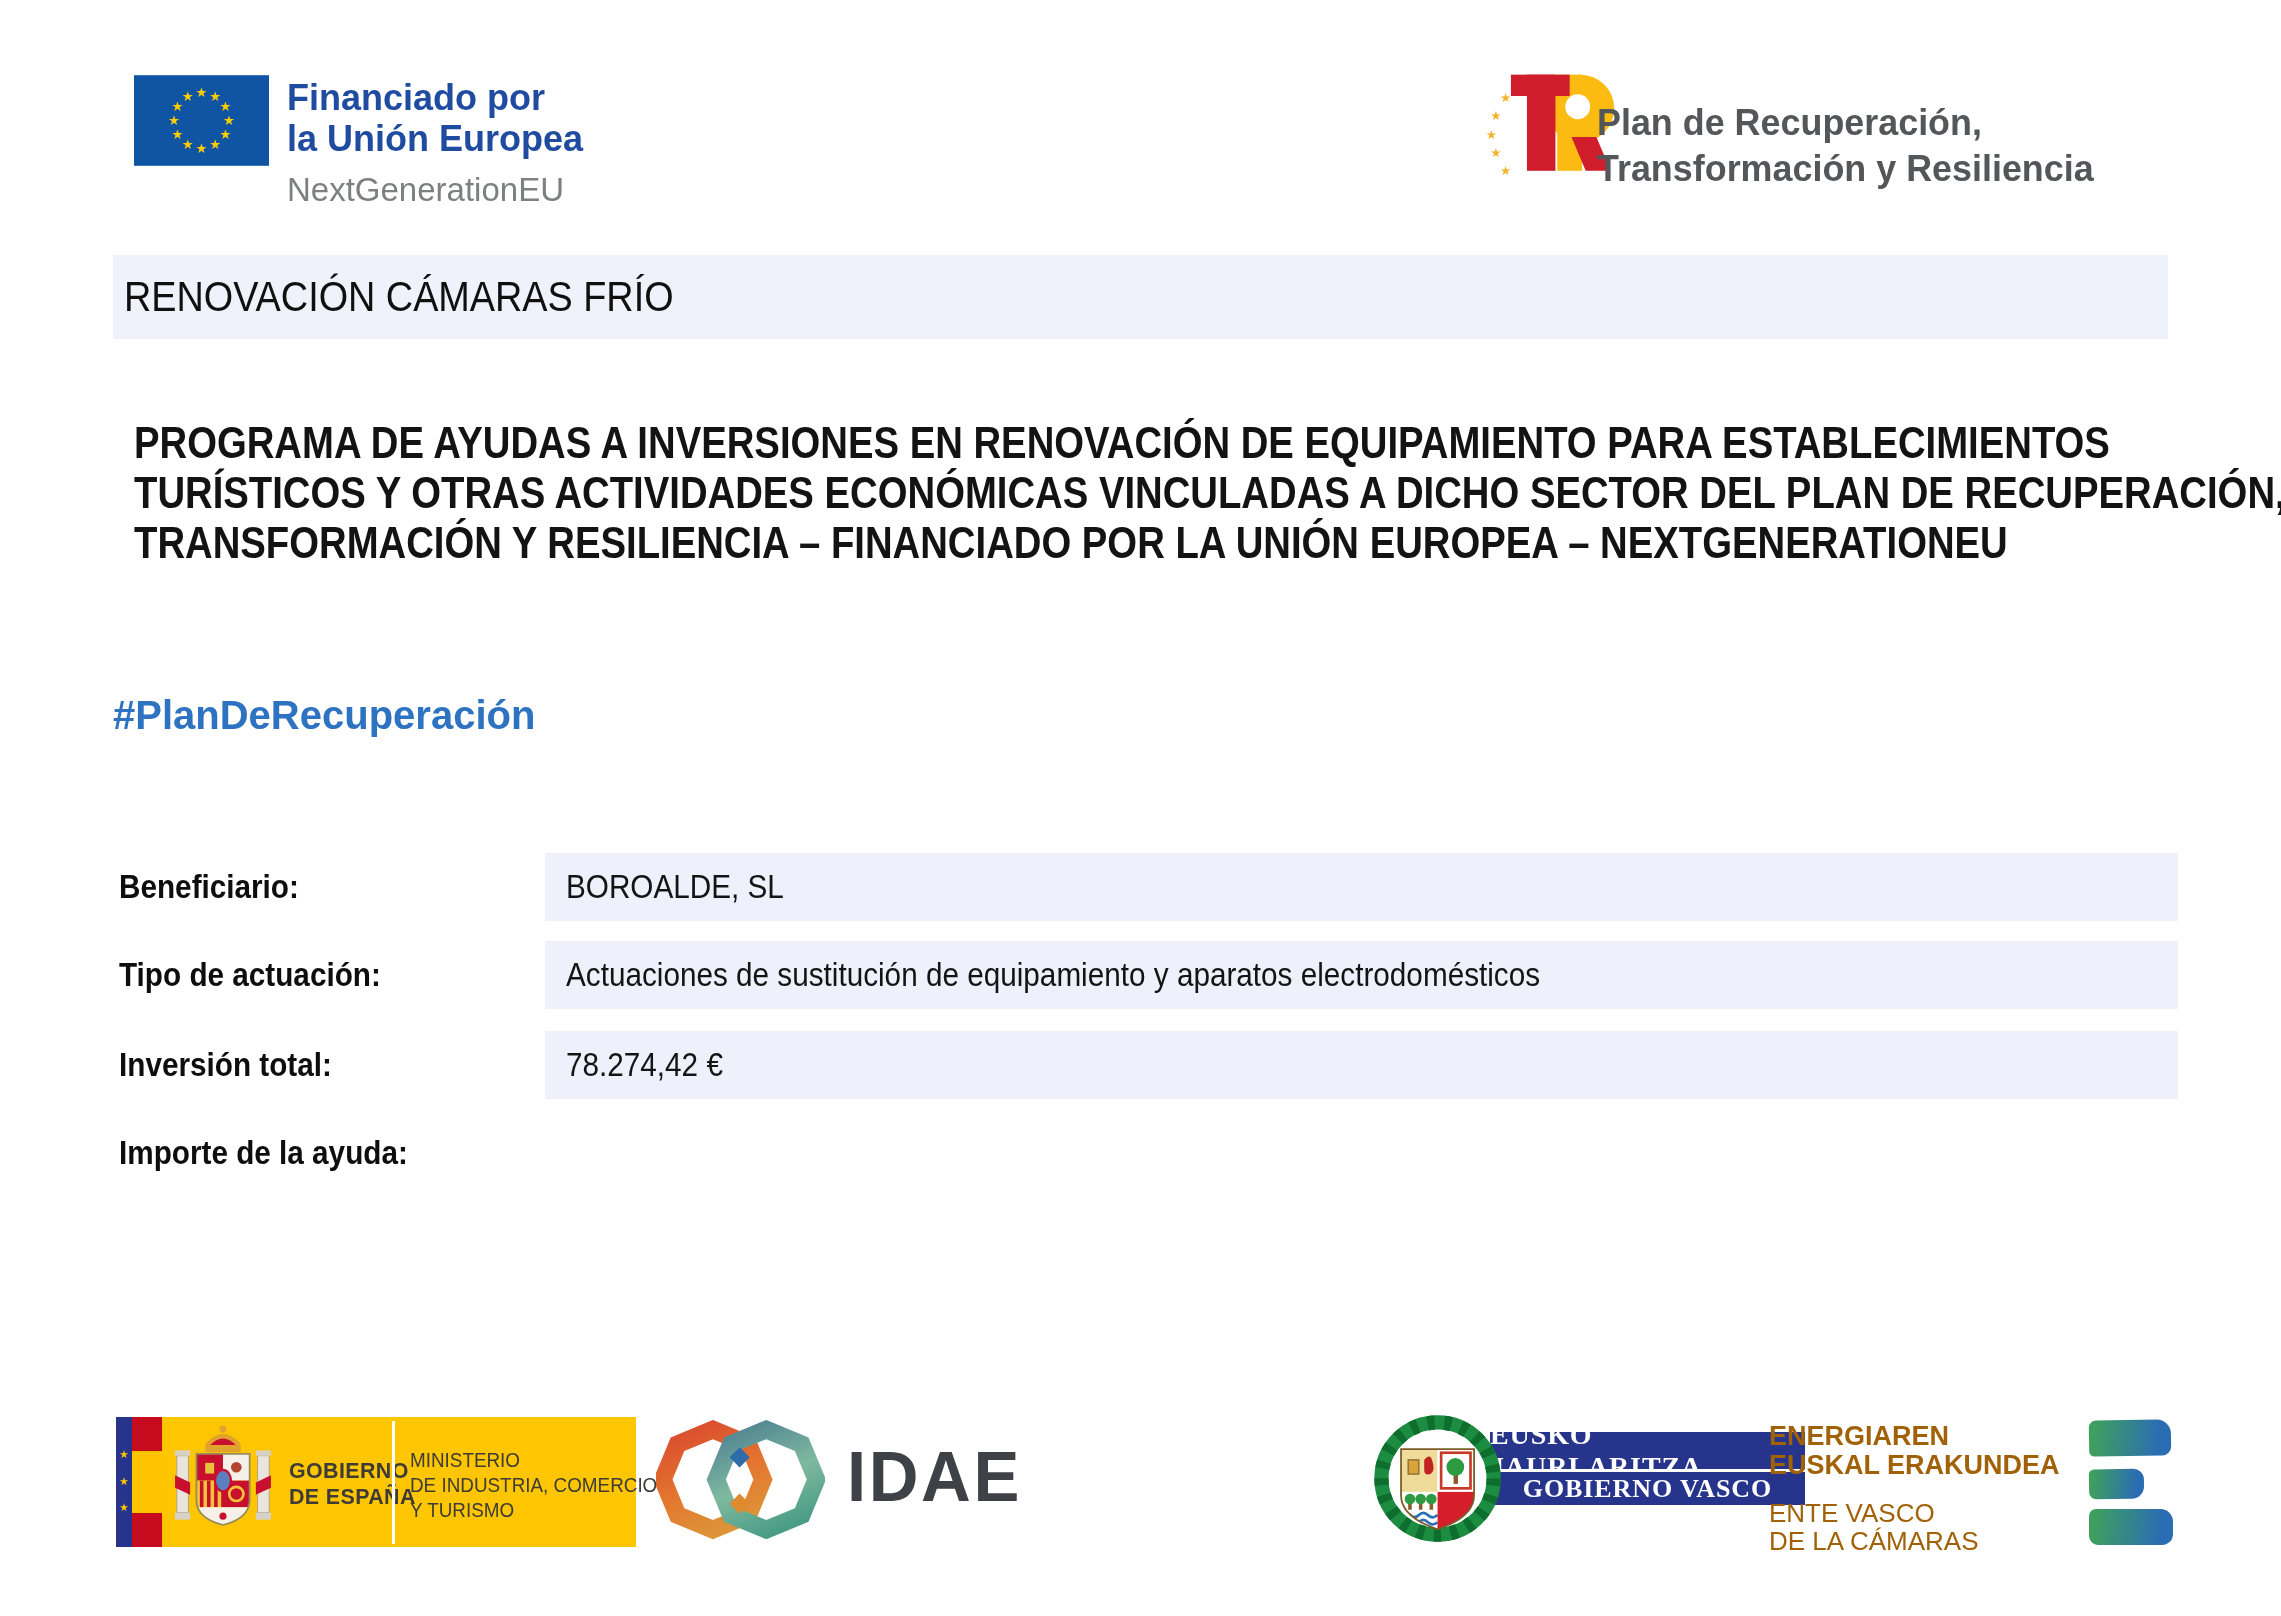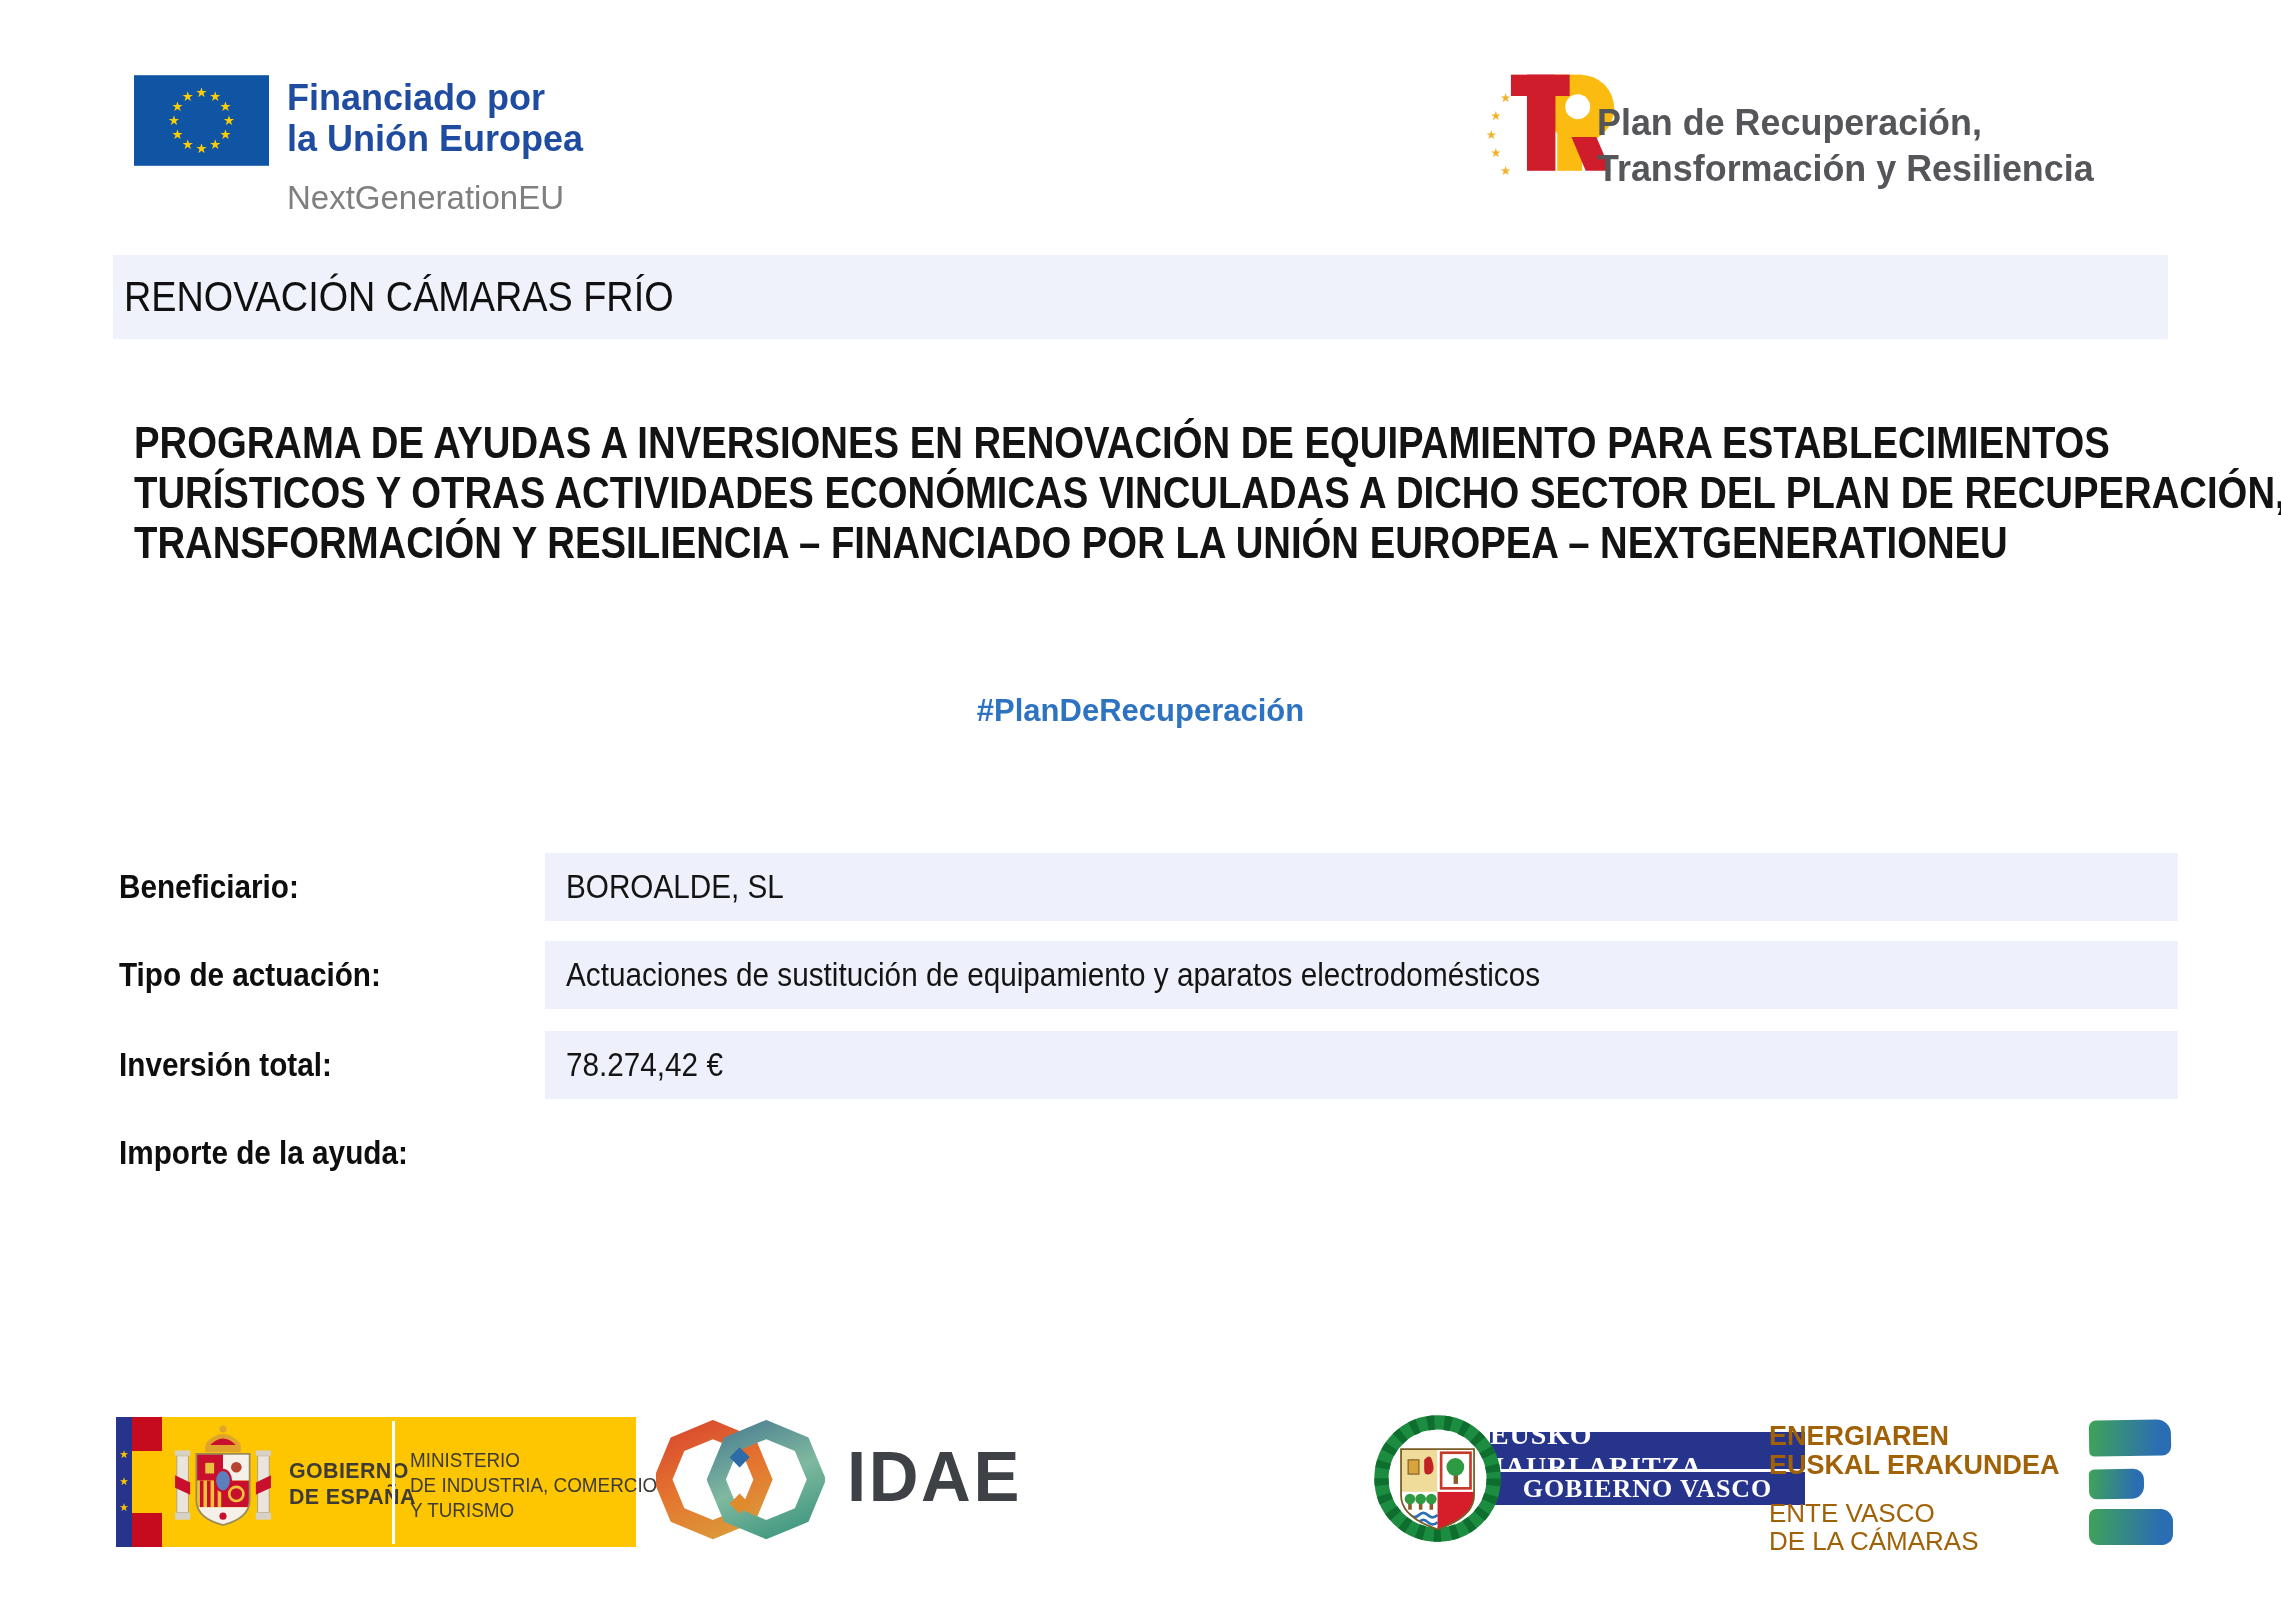--- a/index.html
+++ b/index.html
@@ -5,37 +5,37 @@
   html,body { margin:0; padding:0; background:#ffffff; }
   .page {
     position:relative; width:2281px; height:1616px; background:#ffffff;
     font-family:"Liberation Sans", sans-serif; overflow:hidden;
   }
   
   .eu-flag { position:absolute; left:134px; top:75px; }
   .eu-flag text { font-family:"DejaVu Sans", sans-serif; }
   .eu-text { position:absolute; left:287px; top:77px; }
   .eu-text .l { font-weight:bold; font-size:36px; line-height:41px; color:#1F4CA0; letter-spacing:0; }
-  .eu-text .sub { font-size:33px; line-height:39px; color:#7E807F; margin-top:19px; }
+  .eu-text .sub { font-size:33px; line-height:39px; color:#7E807F; margin-top:11px; }
   .prtr-mark { position:absolute; left:1486px; top:71px; }
   .prtr-mark text { font-family:"DejaVu Sans", sans-serif; }
   .prtr-text { position:absolute; left:1597px; top:100px; font-weight:bold; font-size:37px;
                line-height:46px; color:#54565A; transform:scaleX(.97); transform-origin:0 0; white-space:nowrap; }
   
   .title-bar { position:absolute; left:113px; top:255px; width:2055px; height:84px;
                background:#EFF1FB; display:flex; align-items:center; }
   .title-bar .txt { display:inline-block; margin-left:10.7px; font-size:42px; color:#101010;
                     white-space:nowrap; transform:scaleX(.9); transform-origin:0 50%; }
   
   .program { position:absolute; left:134px; top:418px; }
   .program .line { display:block; width:max-content; font-weight:bold; font-size:44px; line-height:50px;
                    color:#131313; white-space:nowrap; transform:scaleX(.87); transform-origin:0 50%; }
   
-  .hashtag { position:absolute; left:113px; top:693px; width:2055px; text-align:center;
-             font-weight:bold; font-size:31px; color:#2E73C1; }
+  .hashtag { position:absolute; left:113px; top:693px; width:2055px; text-align:left;
+             font-weight:bold; font-size:40px; color:#2E73C1; }
   
   .frow { position:absolute; left:0; width:2281px; height:68px;text-align:right; }
   .frow .flabel { position:absolute; left:119px; top:0; height:68px; display:flex; align-items:center;
                   font-weight:bold; font-size:33px; color:#0E0E0E; }
   .frow .flabel span, .frow .fvalue span { display:inline-block; white-space:nowrap;
                   transform:scaleX(.9); transform-origin:0 50%; }
   .frow .fvalue { position:absolute; left:545px; top:0; width:1633px; height:68px; background:#EEF1FB;
                   display:flex; align-items:center; font-size:33px; color:#141414; padding-left:21.4px;
                   box-sizing:border-box; }
   

